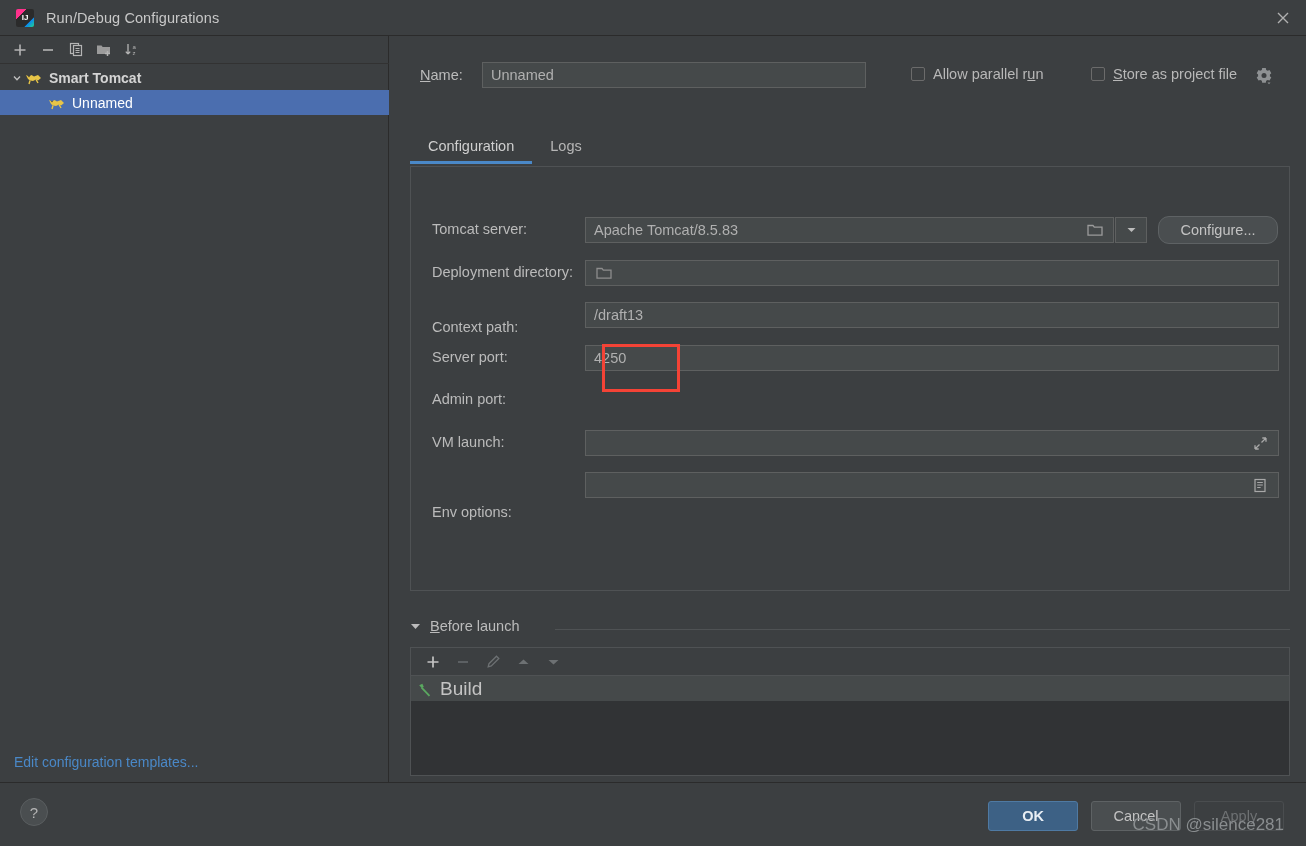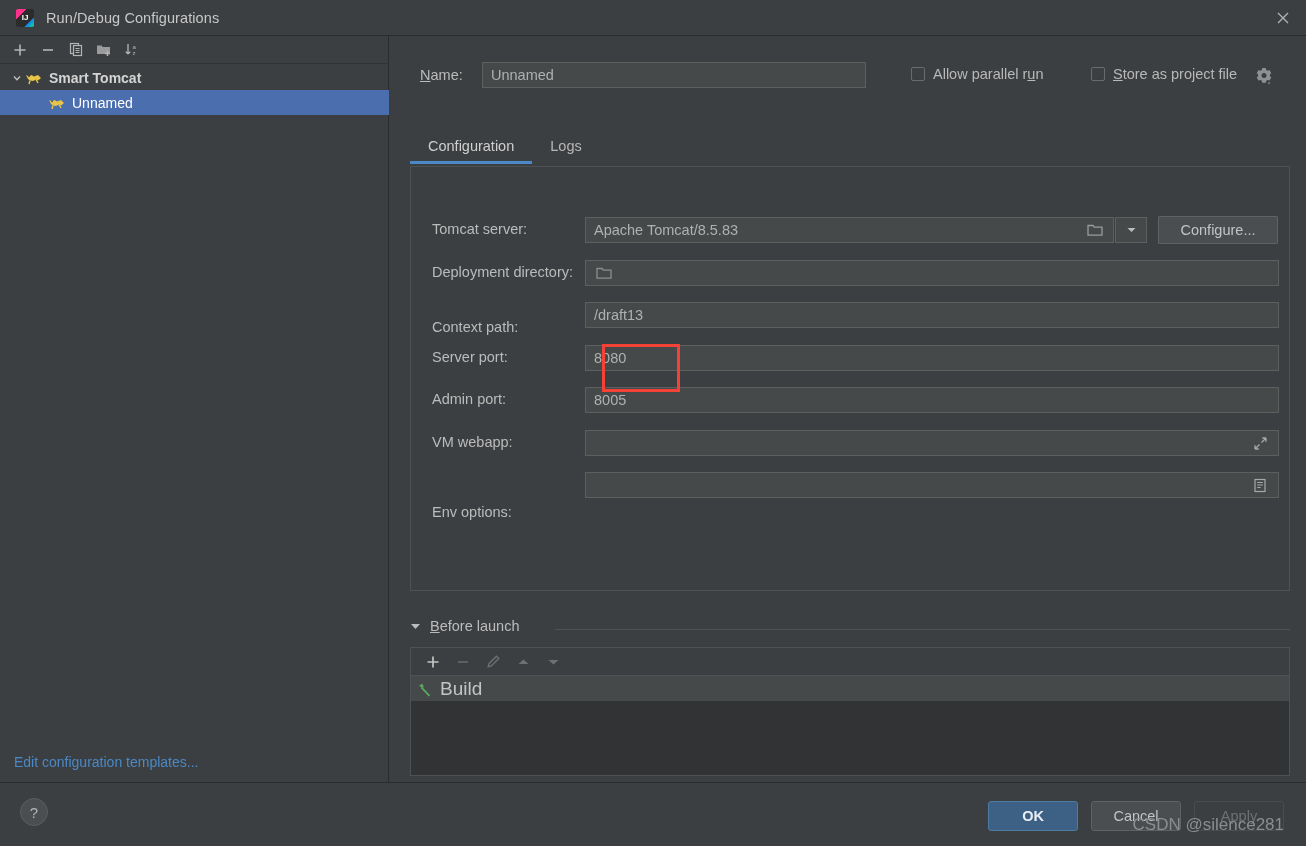--- a/index.html
+++ b/index.html
@@ -174,21 +174,21 @@
     cursor: pointer;
   }
   .combo-arrow {
     position: absolute; width: 32px; height: 26px;
     background: #45494a; border: 1px solid #5e6060;
     display: flex; align-items: center; justify-content: center;
     cursor: pointer;
   }
   .cfg-button {
     position: absolute; height: 28px;
-    background: #4a4e50; border: 1px solid #5e6264; border-radius: 1px;
+    background: #4a4e50; border: 1px solid #5e6264; border-radius: 11px;
     color: #c3c3c3; font-size: 14.5px;
     display: flex; align-items: center; justify-content: center;
     padding: 0 14px; cursor: pointer;
     font-family: "Liberation Sans", sans-serif;
   }
 
   
   .red-annot {
     position: absolute;
     border: 3px solid #f44336;
@@ -425,29 +425,26 @@
         </span>
       </div>
 
       <div class="flabel" style="left:21px; top:152px;">Context path:</div>
       <div class="fctl" style="left:174px; top:135px; width:694px;">
         <span class="ftext">/draft13</span>
       </div>
 
       <div class="flabel" style="left:21px; top:182px;">Server port:</div>
       <div class="fctl" style="left:174px; top:178px; width:694px;">
-        <span class="ftext">8080</span>
+        <span class="ftext">4250</span>
       </div>
 
       <div class="flabel" style="left:21px; top:224px;">Admin port:</div>
-      <div class="fctl" style="left:174px; top:220px; width:694px;">
-        <span class="ftext">8005</span>
-      </div>
-
-      <div class="flabel" style="left:21px; top:267px;">VM webapp:</div>
+
+      <div class="flabel" style="left:21px; top:267px;">VM launch:</div>
       <div class="fctl" style="left:174px; top:263px; width:694px;">
         <span class="ftext"></span>
         <span class="fbtn-inner">
           <svg width="15" height="15" viewBox="0 0 15 15">
             <path d="M13 2 L8.5 6.5 M13 2 H9.3 M13 2 V5.7" stroke="#a8a8a8" stroke-width="1.3" fill="none"></path>
             <path d="M2 13 L6.5 8.5 M2 13 H5.7 M2 13 V9.3" stroke="#a8a8a8" stroke-width="1.3" fill="none"></path>
           </svg>
         </span>
       </div>
 

